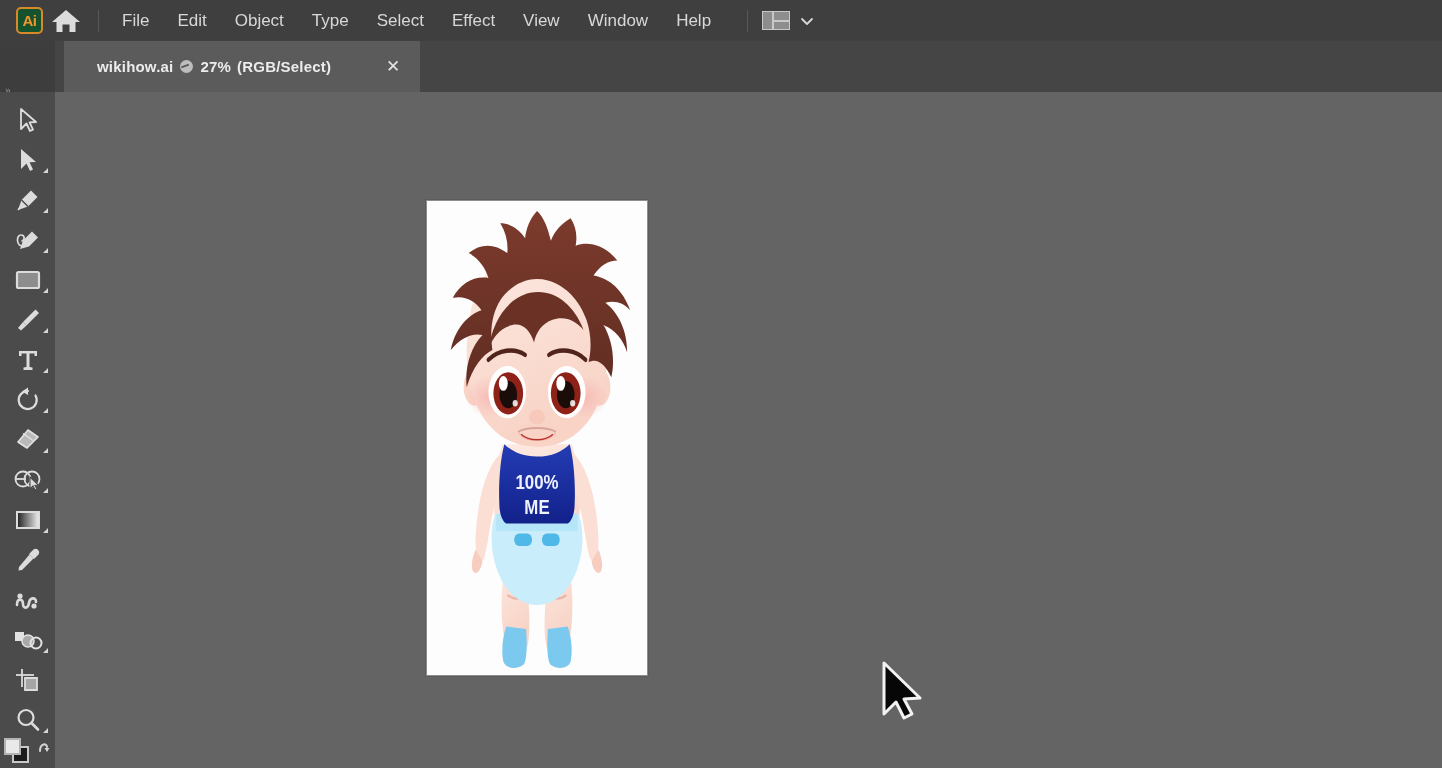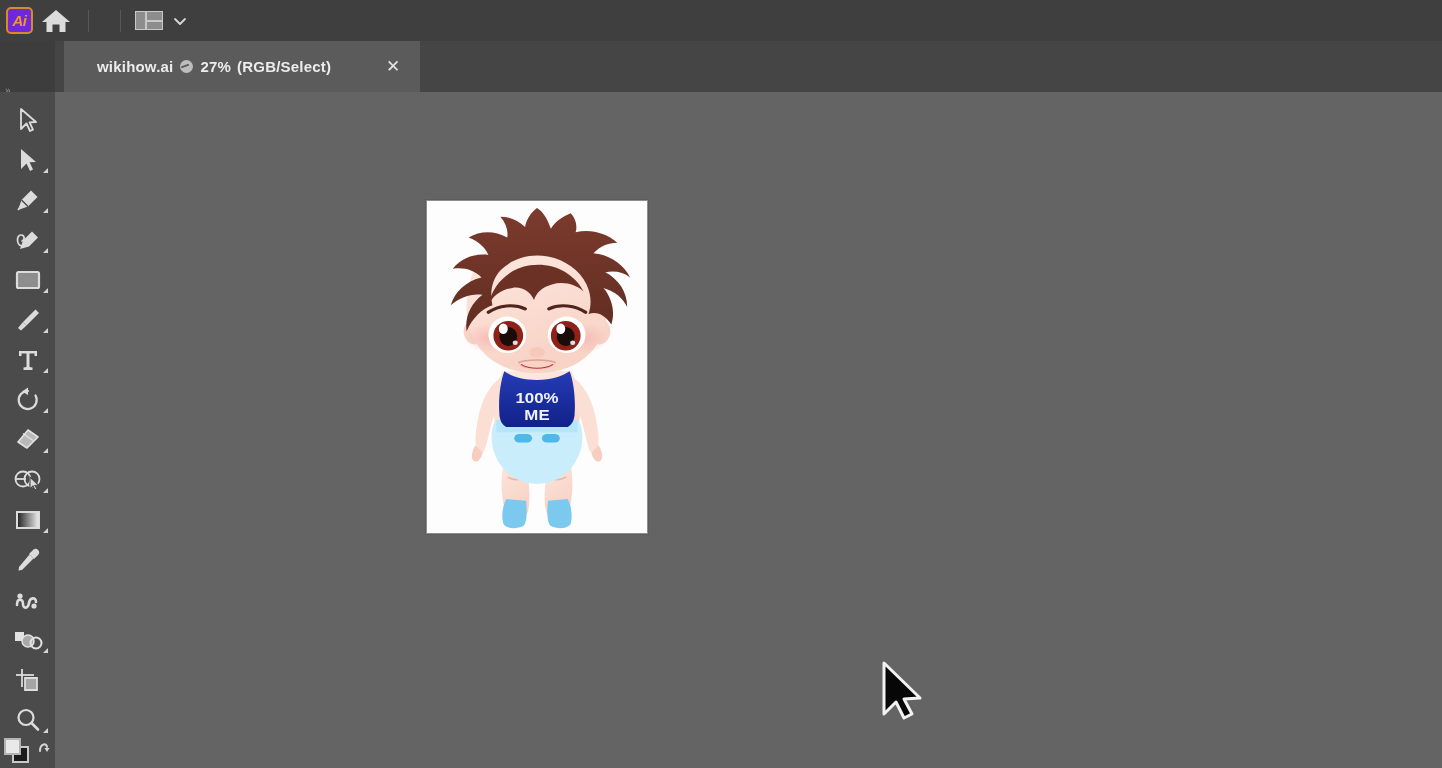--- a/index.html
+++ b/index.html
@@ -11,24 +11,24 @@
   }
   #app { position:relative; width:1442px; height:768px; }
 
   
   .menubar {
     position:absolute; left:0; top:0; width:1442px; height:41px;
     background:#3f3f3f;
     display:flex; align-items:center;
   }
   .ai-logo {
-    width:27px; height:27px; margin-left:6px; flex:none;
+    width:27px; height:27px; margin-left:16px; flex:none;
     border:2px solid #d98a28; border-radius:5px;
-    background:#6d28d9;
-    color:#f0962c; font-size:15px; font-weight:bold; font-style:italic;
+    background:#14532d;
+    color:#f0962c; font-size:15px; font-weight:bold; 
     display:flex; align-items:center; justify-content:center;
     letter-spacing:-0.5px;
   }
   .home-btn {
     width:46px; height:41px; flex:none;
     display:flex; align-items:center; justify-content:center;
   }
   .home-btn svg { display:block; }
   .menu-sep {
     width:1px; height:22px; background:#585858; margin:0 9px; flex:none;
@@ -131,21 +131,21 @@
     position:absolute; left:36px; top:6px; width:16px; height:16px;
   }
 
   
   .canvas {
     position:absolute; left:55px; top:92px; width:1387px; height:676px;
     background:#646464;
     overflow:hidden;
   }
   .artboard {
-    position:absolute; left:371px; top:108px; width:222px; height:334px;
+    position:absolute; left:371px; top:108px; width:222px; height:476px;
     background:#fdfdfd;
     border:1px solid #8e8e8e;
     box-shadow:0 0 0 1px rgba(0,0,0,0.08);
     overflow:hidden;
   }
   .artboard svg { display:block; width:100%; height:100%; }
 
   .cursor {
     position:absolute; left:823px; top:568px; width:46px; height:62px;
     pointer-events:none;
@@ -160,20 +160,31 @@
     <div class="ai-logo">Ai</div>
 
     <div class="home-btn">
       <svg width="30" height="26" viewBox="0 0 30 26" aria-hidden="true">
         <path d="M15 2 L29 14 L24.5 14 L24.5 24 L18.5 24 L18.5 16.5 L11.5 16.5 L11.5 24 L5.5 24 L5.5 14 L1 14 Z" fill="#dcdcdc"></path>
       </svg>
     </div>
 
     <div class="menu-sep"></div>
 
+    <div class="menu-items">
+      <div class="menu-item">File</div>
+      <div class="menu-item">Edit</div>
+      <div class="menu-item">Object</div>
+      <div class="menu-item">Type</div>
+      <div class="menu-item">Select</div>
+      <div class="menu-item">Effect</div>
+      <div class="menu-item">View</div>
+      <div class="menu-item">Window</div>
+      <div class="menu-item">Help</div>
+    </div>
 
     <div class="ws-sep"></div>
 
     <div class="ws-switch">
       <div class="ws-icon"></div>
       <svg class="chev" viewBox="0 0 14 14" aria-hidden="true">
         <path d="M2 5 L7 10 L12 5" stroke="#d8d8d8" stroke-width="1.8" fill="none" stroke-linecap="round" stroke-linejoin="round"></path>
       </svg>
     </div>
   </div>

